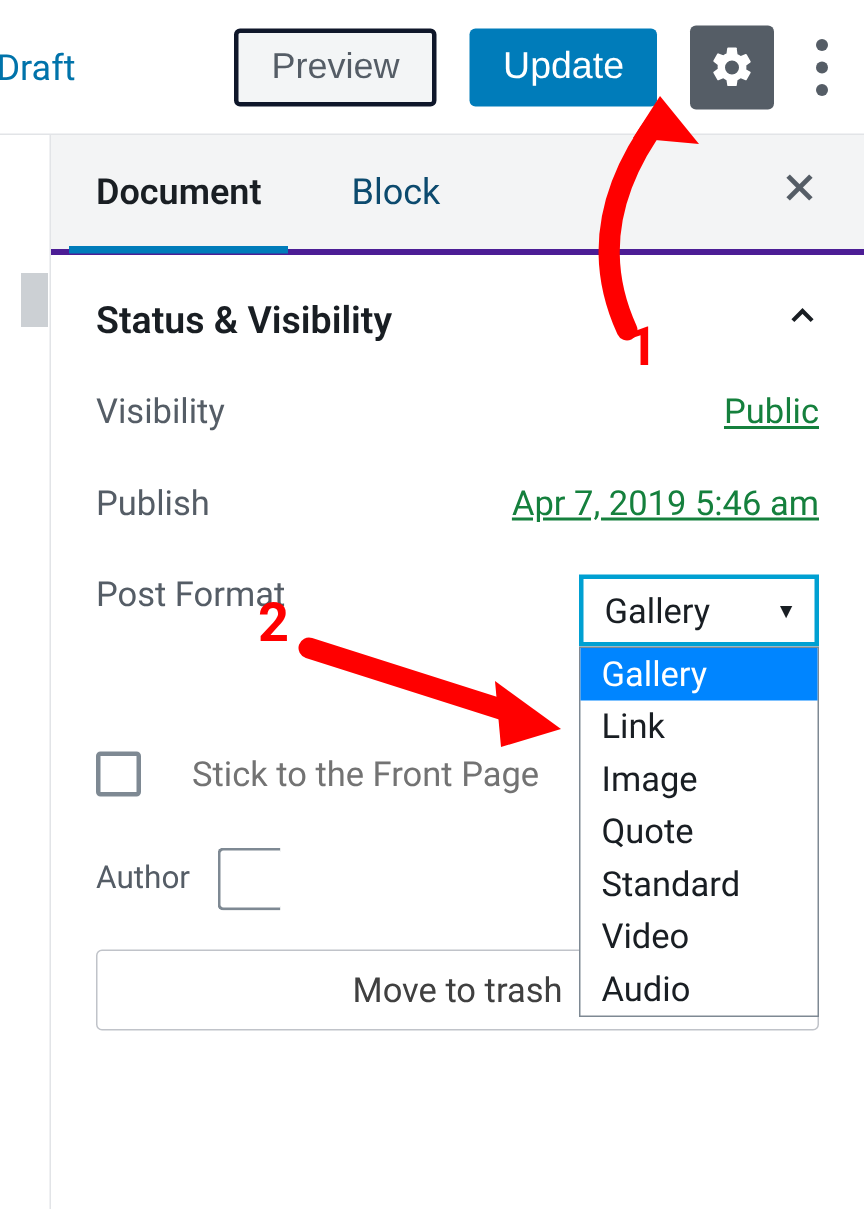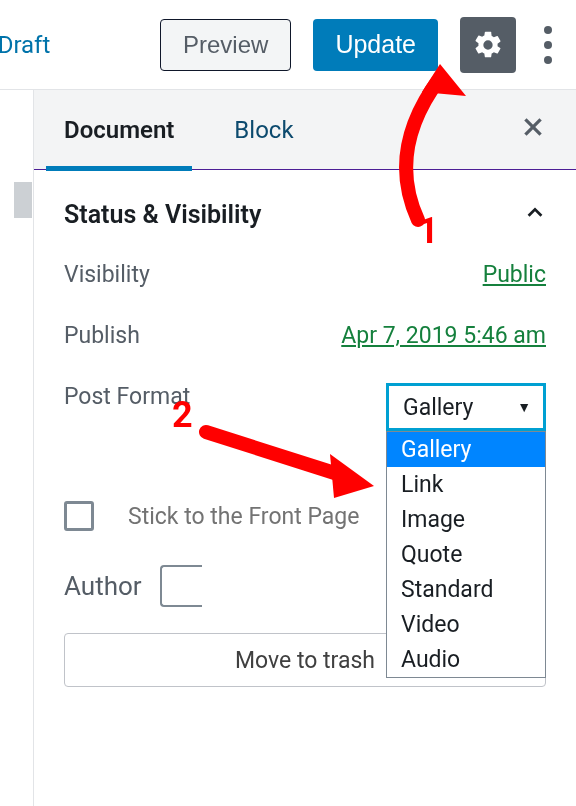--- a/index.html
+++ b/index.html
@@ -1,48 +1,48 @@
 <!DOCTYPE html>
 <html><head>
 <meta charset="utf-8">
 <style>
   *{box-sizing:border-box;margin:0;padding:0;}
   html,body{width:576px;height:806px;font-family:-apple-system,BlinkMacSystemFont,"Segoe UI",Roboto,sans-serif;background:#fff;overflow:hidden;color:#191e23;}
   .toolbar{height:90px;display:flex;align-items:center;justify-content:flex-end;padding:0 18px 0 0;gap:22px;border-bottom:1px solid #e2e4e7;}
   .draft{color:#0073aa;font-size:24px;white-space:nowrap;margin-left:-22px;}
   .flex-spacer{flex:1;}
-  .preview-btn{border:1px solid #0f172a;background:#f3f5f6;color:#555d66;padding:0 22px;height:52px;border-radius:4px;font-size:24px;cursor:pointer;}
+  .preview-btn{border:3px solid #0f172a;background:#f3f5f6;color:#555d66;padding:0 22px;height:52px;border-radius:4px;font-size:24px;cursor:pointer;}
   .update-btn{background:#007cba;border:none;color:#fff;padding:0 22px;height:52px;border-radius:4px;font-size:25px;cursor:pointer;}
   .settings-btn{width:56px;height:56px;border-radius:4px;background:#555d66;display:flex;align-items:center;justify-content:center;cursor:pointer;}
   .kebab{display:flex;flex-direction:column;gap:7px;cursor:pointer;padding:6px;}
   .kebab span{width:8px;height:8px;border-radius:50%;background:#555d66;}
   .work{display:flex;height:calc(100% - 90px);}
   .gutter{width:34px;background:#fff;border-right:1px solid #e2e4e7;position:relative;}
   .gutter .blk{position:absolute;top:92px;left:14px;width:18px;height:36px;background:#ccd0d4;}
   .panel{flex:1;background:#fff;}
-  .tabs{display:flex;align-items:center;background:#f3f4f5;border-bottom:1px solid #4c1d95;height:80px;padding:0 30px 0 0;}
+  .tabs{display:flex;align-items:center;background:#f3f4f5;border-bottom:4px solid #4c1d95;height:80px;padding:0 30px 0 0;}
   .tab{padding:0 30px;font-size:24px;color:#0c4a6e;height:80px;display:flex;align-items:center;cursor:pointer;position:relative;}
   .tab.active{color:#191e23;font-weight:600;}
   .tab.active::after{content:"";position:absolute;left:12px;right:12px;bottom:-1px;height:5px;background:#007cba;}
   .close-x{margin-left:auto;color:#555d66;font-size:30px;cursor:pointer;}
   .section{padding:30px 30px 10px 30px;}
-  .sec-head{display:flex;align-items:flex-end;justify-content:space-between;margin-bottom:32px;cursor:pointer;}
+  .sec-head{display:flex;align-items:flex-start;justify-content:space-between;margin-bottom:32px;cursor:pointer;}
   .sec-head h3{font-size:25px;font-weight:600;}
   .chev{font-size:22px;color:#191e23;}
   .row{display:flex;justify-content:space-between;margin-bottom:34px;font-size:23px;color:#555d66;}
   .link{color:#15803d;text-decoration:underline;cursor:pointer;}
   .select-wrap{position:relative;}
   .select-box{border:3px solid #00a0d2;width:160px;height:48px;padding:0 34px 0 14px;font-size:23px;color:#191e23;display:flex;align-items:center;cursor:pointer;position:relative;}
   .select-box::after{content:"▼";position:absolute;right:12px;font-size:14px;color:#191e23;}
   .drop{position:absolute;top:48px;left:0;width:160px;border:1px solid #7e8993;background:#fff;z-index:100;}
   .drop .opt{padding:4px 14px;font-size:23px;color:#191e23;cursor:pointer;}
   .drop .opt.sel{background:#0085ff;color:#fff;}
   .chk-row{display:flex;align-items:center;gap:34px;margin-bottom:34px;font-size:23px;color:#737373;}
   .chkbox{width:30px;height:30px;border:3px solid #7e8993;border-radius:3px;cursor:pointer;}
-  .author-row{display:flex;align-items:center;gap:18px;margin-bottom:26px;font-size:26px;color:#555d66;}
+  .author-row{display:flex;align-items:center;gap:18px;margin-bottom:26px;font-size:21px;color:#555d66;}
   .author-sel{border:2px solid #7e8993;border-radius:4px;height:42px;width:42px;border-right:none;border-top-right-radius:0;border-bottom-right-radius:0;}
   .trash{border:1px solid #c0c3c9;border-radius:4px;width:100%;height:54px;display:flex;align-items:center;justify-content:center;color:#404040;font-size:23px;cursor:pointer;}
   
   .arrow-svg{position:absolute;pointer-events:none;}
   .ann-num{position:absolute;color:#ff0000;font-size:36px;font-weight:700;pointer-events:none;}
 </style>
 </head>
 <body>
 
 <div class="toolbar">

